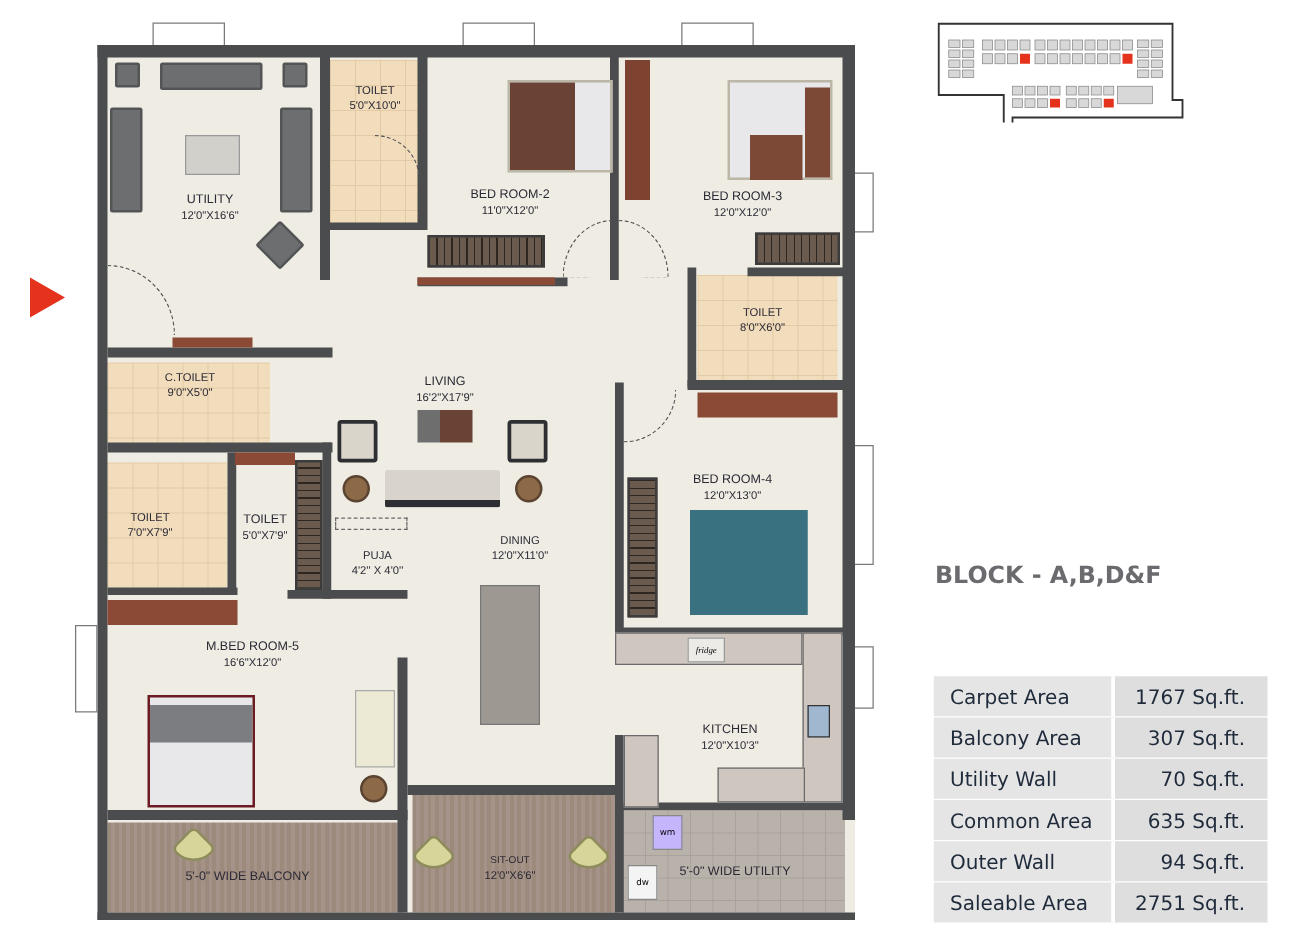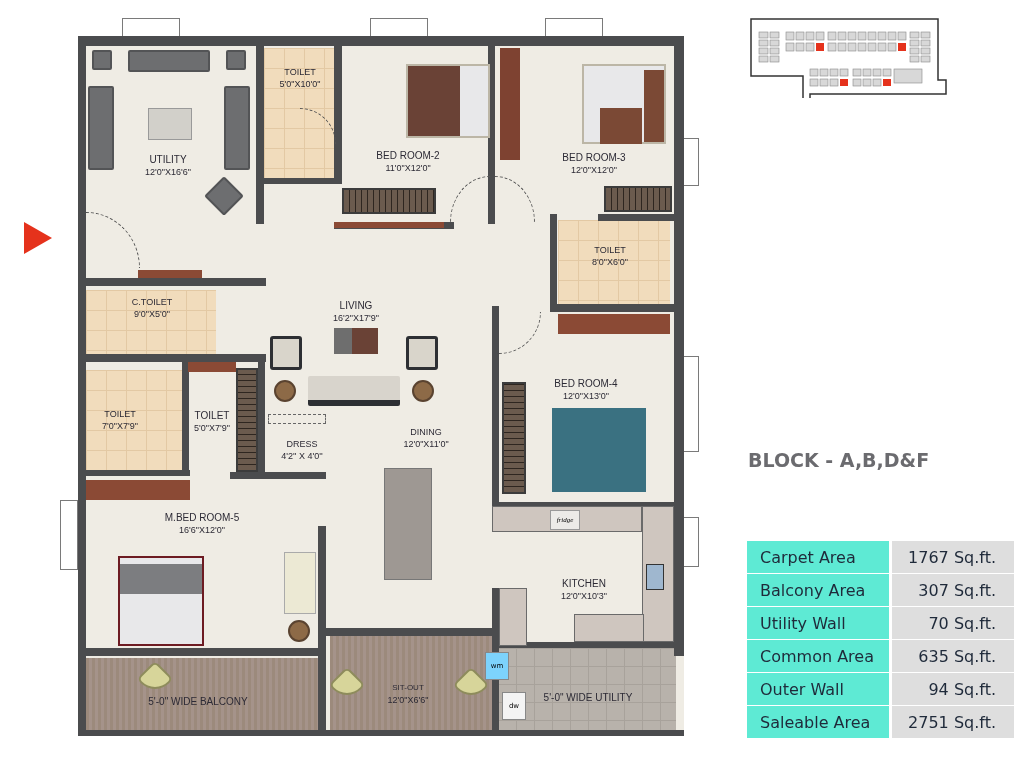--- a/index.html
+++ b/index.html
@@ -24,21 +24,21 @@
   .bed { position: absolute; border: 2px solid #bcb6a6; background: #e8e8ea; }
   .chair { position: absolute; background: #d9d5cb; border: 3px solid #2d2f33; border-radius: 3px; }
   .stool { position: absolute; border-radius: 50%; background: #8d6a47; border: 2px solid #5a4330; }
   .door-arc { position: absolute; border: 1px dashed #555; border-radius: 0 100% 0 0; border-left: none; border-bottom: none; }
   .window-ext { position: absolute; border: 1px solid #7a7a7a; background: #fff; }
   .lounge { position: absolute; background: #d7d59a; border: 2px solid #8e8c5c; border-radius: 8px 8px 30px 8px; transform: rotate(45deg); }
 
   .title { position: absolute; left: 748px; top: 446px; color: #6b6b6f; font-family: "DejaVu Sans", sans-serif; font-weight: bold; font-size: 19px; line-height: 28px; }
   .area-table { position: absolute; left: 747px; top: 540px; border-collapse: separate; border-spacing: 0 1px; }
   .area-table td { height: 32px; font-family: "DejaVu Sans", sans-serif; font-size: 16px; color: #1f2a3a; }
-  .area-table td.k { background: #5eead4; width: 145px; padding-left: 13px; border-right: 3px solid #ffffff; }
+  .area-table td.k { background: #e5e5e5; width: 145px; padding-left: 13px; border-right: 3px solid #ffffff; }
   .area-table td.v { background: #dedede; width: 122px; text-align: right; padding-right: 18px; }
 
   .keyplan { position: absolute; left: 748px; top: 16px; width: 200px; height: 82px; }
   .entry-arrow { position: absolute; left: 24px; top: 222px; width: 0; height: 0; border-top: 16px solid transparent; border-bottom: 16px solid transparent; border-left: 28px solid #e5321c; }
 </style>
 </head>
 <body>
 
 <div class="entry-arrow"></div>
 
@@ -196,21 +196,21 @@
   <div class="abs" style="left:190px;top:378px;width:58px;height:10px;border:1px dashed #666;"></div>
 
   <div class="abs" style="left:306px;top:432px;width:48px;height:112px;background:#9e9893;border:1px solid #777;"></div>
 
   <div class="counter" style="left:414px;top:470px;width:150px;height:26px;"></div>
   <div class="counter" style="left:564px;top:470px;width:32px;height:136px;"></div>
   <div class="counter" style="left:496px;top:578px;width:70px;height:28px;"></div>
   <div class="counter" style="left:421px;top:552px;width:28px;height:58px;"></div>
   <div class="abs" style="left:472px;top:474px;width:30px;height:20px;background:#ecebe8;border:1px solid #999;font-size:7px;text-align:center;line-height:18px;font-family:'Liberation Serif',serif;font-style:italic;">fridge</div>
   <div class="abs" style="left:568px;top:528px;width:18px;height:26px;background:#9fb7cf;border:1px solid #333;"></div>
-  <div class="abs" style="left:407px;top:616px;width:24px;height:28px;background:#7dd3fc;border:1px solid #888;font-size:7px;text-align:center;line-height:26px;">wm</div>
+  <div class="abs" style="left:444px;top:616px;width:24px;height:28px;background:#c4b5fd;border:1px solid #888;font-size:7px;text-align:center;line-height:26px;">wm</div>
   <div class="abs" style="left:424px;top:656px;width:24px;height:28px;background:#f4f4f4;border:1px solid #888;font-size:7px;text-align:center;line-height:26px;">dw</div>
 
   <div class="lounge" style="left:64px;top:630px;width:26px;height:26px;"></div>
   <div class="lounge" style="left:256px;top:636px;width:26px;height:26px;"></div>
   <div class="lounge" style="left:380px;top:636px;width:26px;height:26px;"></div>
 
   <div class="door-arc" style="left:8px;top:176px;width:54px;height:56px;"></div>
   <div class="door-arc" style="left:222px;top:72px;width:36px;height:36px;"></div>
   <div class="door-arc" style="left:372px;top:140px;width:40px;height:46px;transform:scaleX(-1);"></div>
   <div class="door-arc" style="left:417px;top:140px;width:40px;height:46px;"></div>
@@ -218,22 +218,22 @@
 
   <div class="label" style="left:90px;top:118px;"><span>UTILITY</span><span class="dim">12'0"X16'6"</span></div>
   <div class="label" style="left:222px;top:30px;font-size:9px;"><span>TOILET</span><span class="dim">5'0"X10'0"</span></div>
   <div class="label" style="left:330px;top:114px;"><span>BED ROOM-2</span><span class="dim">11'0"X12'0"</span></div>
   <div class="label" style="left:516px;top:116px;"><span>BED ROOM-3</span><span class="dim">12'0"X12'0"</span></div>
   <div class="label" style="left:532px;top:208px;font-size:9px;"><span>TOILET</span><span class="dim">8'0"X6'0"</span></div>
   <div class="label" style="left:74px;top:260px;font-size:9px;"><span>C.TOILET</span><span class="dim">9'0"X5'0"</span></div>
   <div class="label" style="left:278px;top:264px;"><span>LIVING</span><span class="dim">16'2"X17'9"</span></div>
   <div class="label" style="left:42px;top:372px;font-size:9px;"><span>TOILET</span><span class="dim">7'0"X7'9"</span></div>
   <div class="label" style="left:134px;top:374px;"><span>TOILET</span><span class="dim">5'0"X7'9"</span></div>
-  <div class="label" style="left:224px;top:402px;font-size:9px;"><span>DRESS</span><span class="dim">4'2'' X 4'0''</span></div>
-  <div class="label" style="left:348px;top:390px;font-size:9px;"><span>DINING</span><span class="dim">12'0"X11'0"</span></div>
+  <div class="label" style="left:224px;top:402px;font-size:9px;"><span>PUJA</span><span class="dim">4'2'' X 4'0''</span></div>
+  <div class="label" style="left:338px;top:390px;font-size:9px;"><span>DINING</span><span class="dim">12'0"X11'0"</span></div>
   <div class="label" style="left:508px;top:342px;"><span>BED ROOM-4</span><span class="dim">12'0"X13'0"</span></div>
   <div class="label" style="left:124px;top:476px;"><span>M.BED ROOM-5</span><span class="dim">16'6"X12'0"</span></div>
   <div class="label" style="left:506px;top:518px;margin-top:24px;"><span>KITCHEN</span><span class="dim">12'0"X10'3"</span></div>
   <div class="label" style="left:120px;top:660px;"><span>5'-0" WIDE BALCONY</span></div>
   <div class="label" style="left:330px;top:646px;font-size:8px;text-align:center;"><span>SIT-OUT</span><span class="dim">12'0"X6'6"</span></div>
   <div class="label" style="left:510px;top:656px;"><span>5'-0" WIDE UTILITY</span></div>
 </div>
 
 <div class="title">
   <div>BLOCK - A,B,D&amp;F</div>

